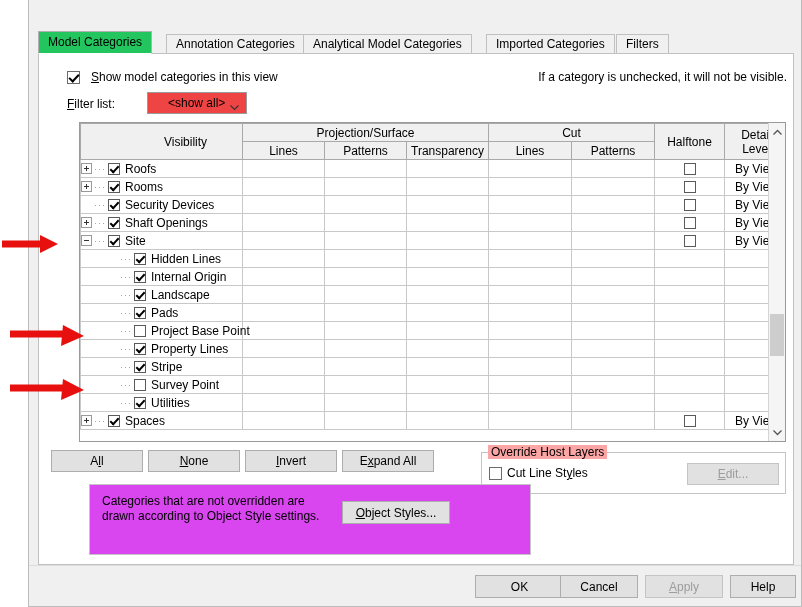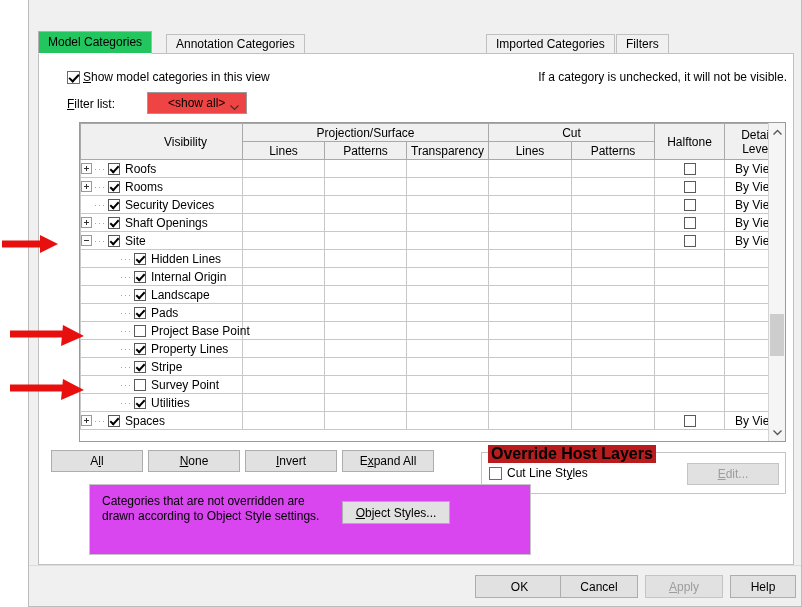--- a/index.html
+++ b/index.html
@@ -66,21 +66,21 @@
   .tabpanel {
     position: absolute; left: 9px; top: 53px;
     width: 756px; height: 512px;
     background: #ffffff;
     border: 1px solid #c0c0c0;
   }
 
   
   .show-cats {
     position: absolute; left: 38px; top: 70px;
-    display: flex; align-items: center; gap: 3px;
+    display: flex; align-items: center; gap: 11px;
     font-size: 12px;
   }
   .hint-right {
     position: absolute; right: 14px; top: 70px;
     font-size: 12px; color: #000;
   }
   .filter-label { position: absolute; left: 38px; top: 97px; font-size: 12px; }
   .combo {
     position: absolute; left: 118px; top: 92px;
     width: 100px; height: 22px;
@@ -215,23 +215,22 @@
   .btn.disabled { color: #9d9d9d; background:#e1e1e1; border-color:#c4c4c4; }
 
   
   .groupbox {
     position: absolute; left: 452px; top: 452px;
     width: 305px; height: 42px;
     border: 1px solid #c4c4c4;
   }
   .groupbox .legend {
     position: absolute; left: 6px; top: -8px;
-    background: #b91c1c; padding: 0 3px;
-    font-size: 16px;
-    font-weight: bold;
+    background: #fca5a5; padding: 0 3px;
+    font-size: 12px;
   }
   .cutline {
     position: absolute; left: 7px; top: 13px;
     display:flex; align-items:center; gap:5px; font-size:12px;
   }
 
   
   .infobox {
     position: absolute; left: 60px; top: 484px;
     width: 442px; height: 71px;
@@ -258,20 +257,21 @@
 <body>
 
 <div id="root">
 
   <div class="dialog">
 
 
     <div class="tabstrip">
       <div class="tab active" style="left:0px;">Model Categories</div>
       <div class="tab" style="left:128px;">Annotation Categories</div>
+      <div class="tab" style="left:265px;">Analytical Model Categories</div>
       <div class="tab" style="left:448px;">Imported Categories</div>
       <div class="tab" style="left:578px;">Filters</div>
     </div>
 
     <div class="tabpanel"></div>
 
     <div class="show-cats">
       <span class="cb checked"></span>
       <span><u>S</u>how model categories in this view</span>
     </div>

